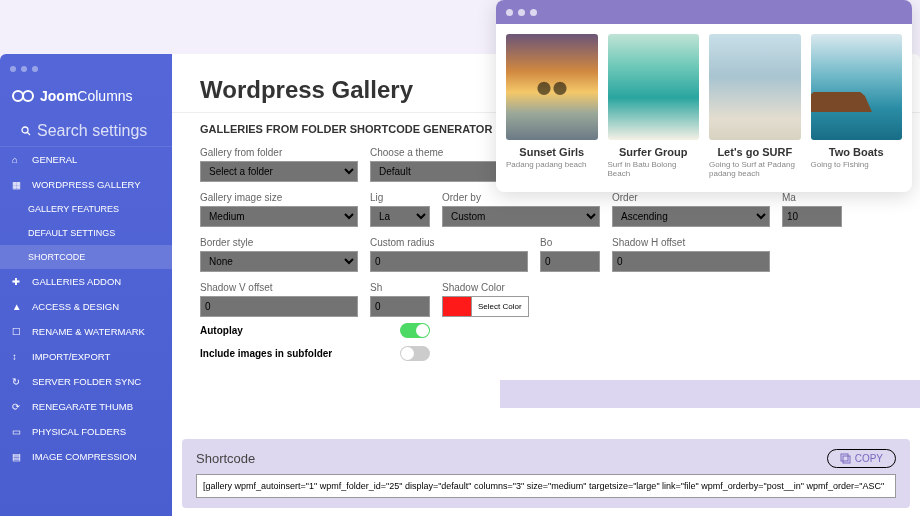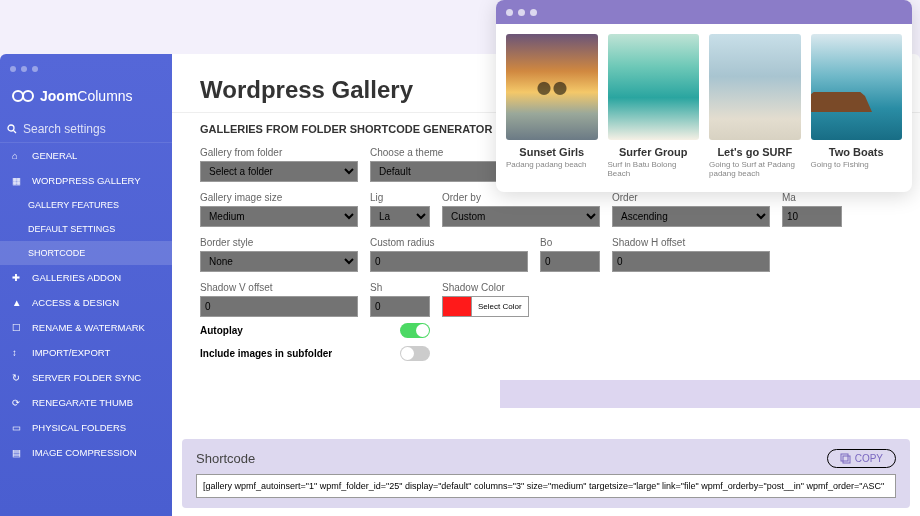--- a/index.html
+++ b/index.html
@@ -5,21 +5,21 @@
 *{box-sizing:border-box;margin:0;padding:0;font-family:Arial,Helvetica,sans-serif}
 body{background:#f3f0fb;width:920px;height:516px;position:relative;overflow:hidden}
 
 
 .sidebar{position:absolute;left:0;top:54px;width:208px;background:#4f63d2;background:linear-gradient(180deg,#5567d8 0%,#4a5ed0 100%);color:#fff;font-size:11px;height:462px;border-top-left-radius:6px}
 .sidebar-dots{padding:8px 10px}
 .sidebar-dots span{display:inline-block;width:6px;height:6px;background:rgba(255,255,255,.4);border-radius:50%;margin-right:5px}
 .brand{display:flex;align-items:center;padding:6px 12px 12px;font-size:14px;font-weight:700}
 .brand svg{margin-right:6px}
 .brand .light{font-weight:400}
-.search{display:flex;align-items:center;padding:6px 7px;font-size:12px;color:rgba(255,255,255,.8);border-bottom:1px solid rgba(255,255,255,.1)}
+.search{display:flex;align-items:center;padding:6px 21px;font-size:16px;color:rgba(255,255,255,.8);border-bottom:1px solid rgba(255,255,255,.1)}
 .search svg{margin-right:6px}
 .nav-item{display:flex;align-items:center;padding:7px 12px;font-size:9.5px;cursor:pointer;position:relative}
 .nav-item .chev{margin-left:auto}
 .nav-item.sub{padding-left:28px;font-size:9px}
 .nav-item.active{background:rgba(255,255,255,.15)}
 .nav-item svg,.nav-item .ico{margin-right:8px;width:12px;flex-shrink:0}
 
 
 .main{position:absolute;left:172px;top:54px;right:0;bottom:0;background:#fff;border-top-right-radius:6px;padding:0}
 .page-title{font-size:24px;font-weight:700;color:#333;padding:22px 28px 8px}

